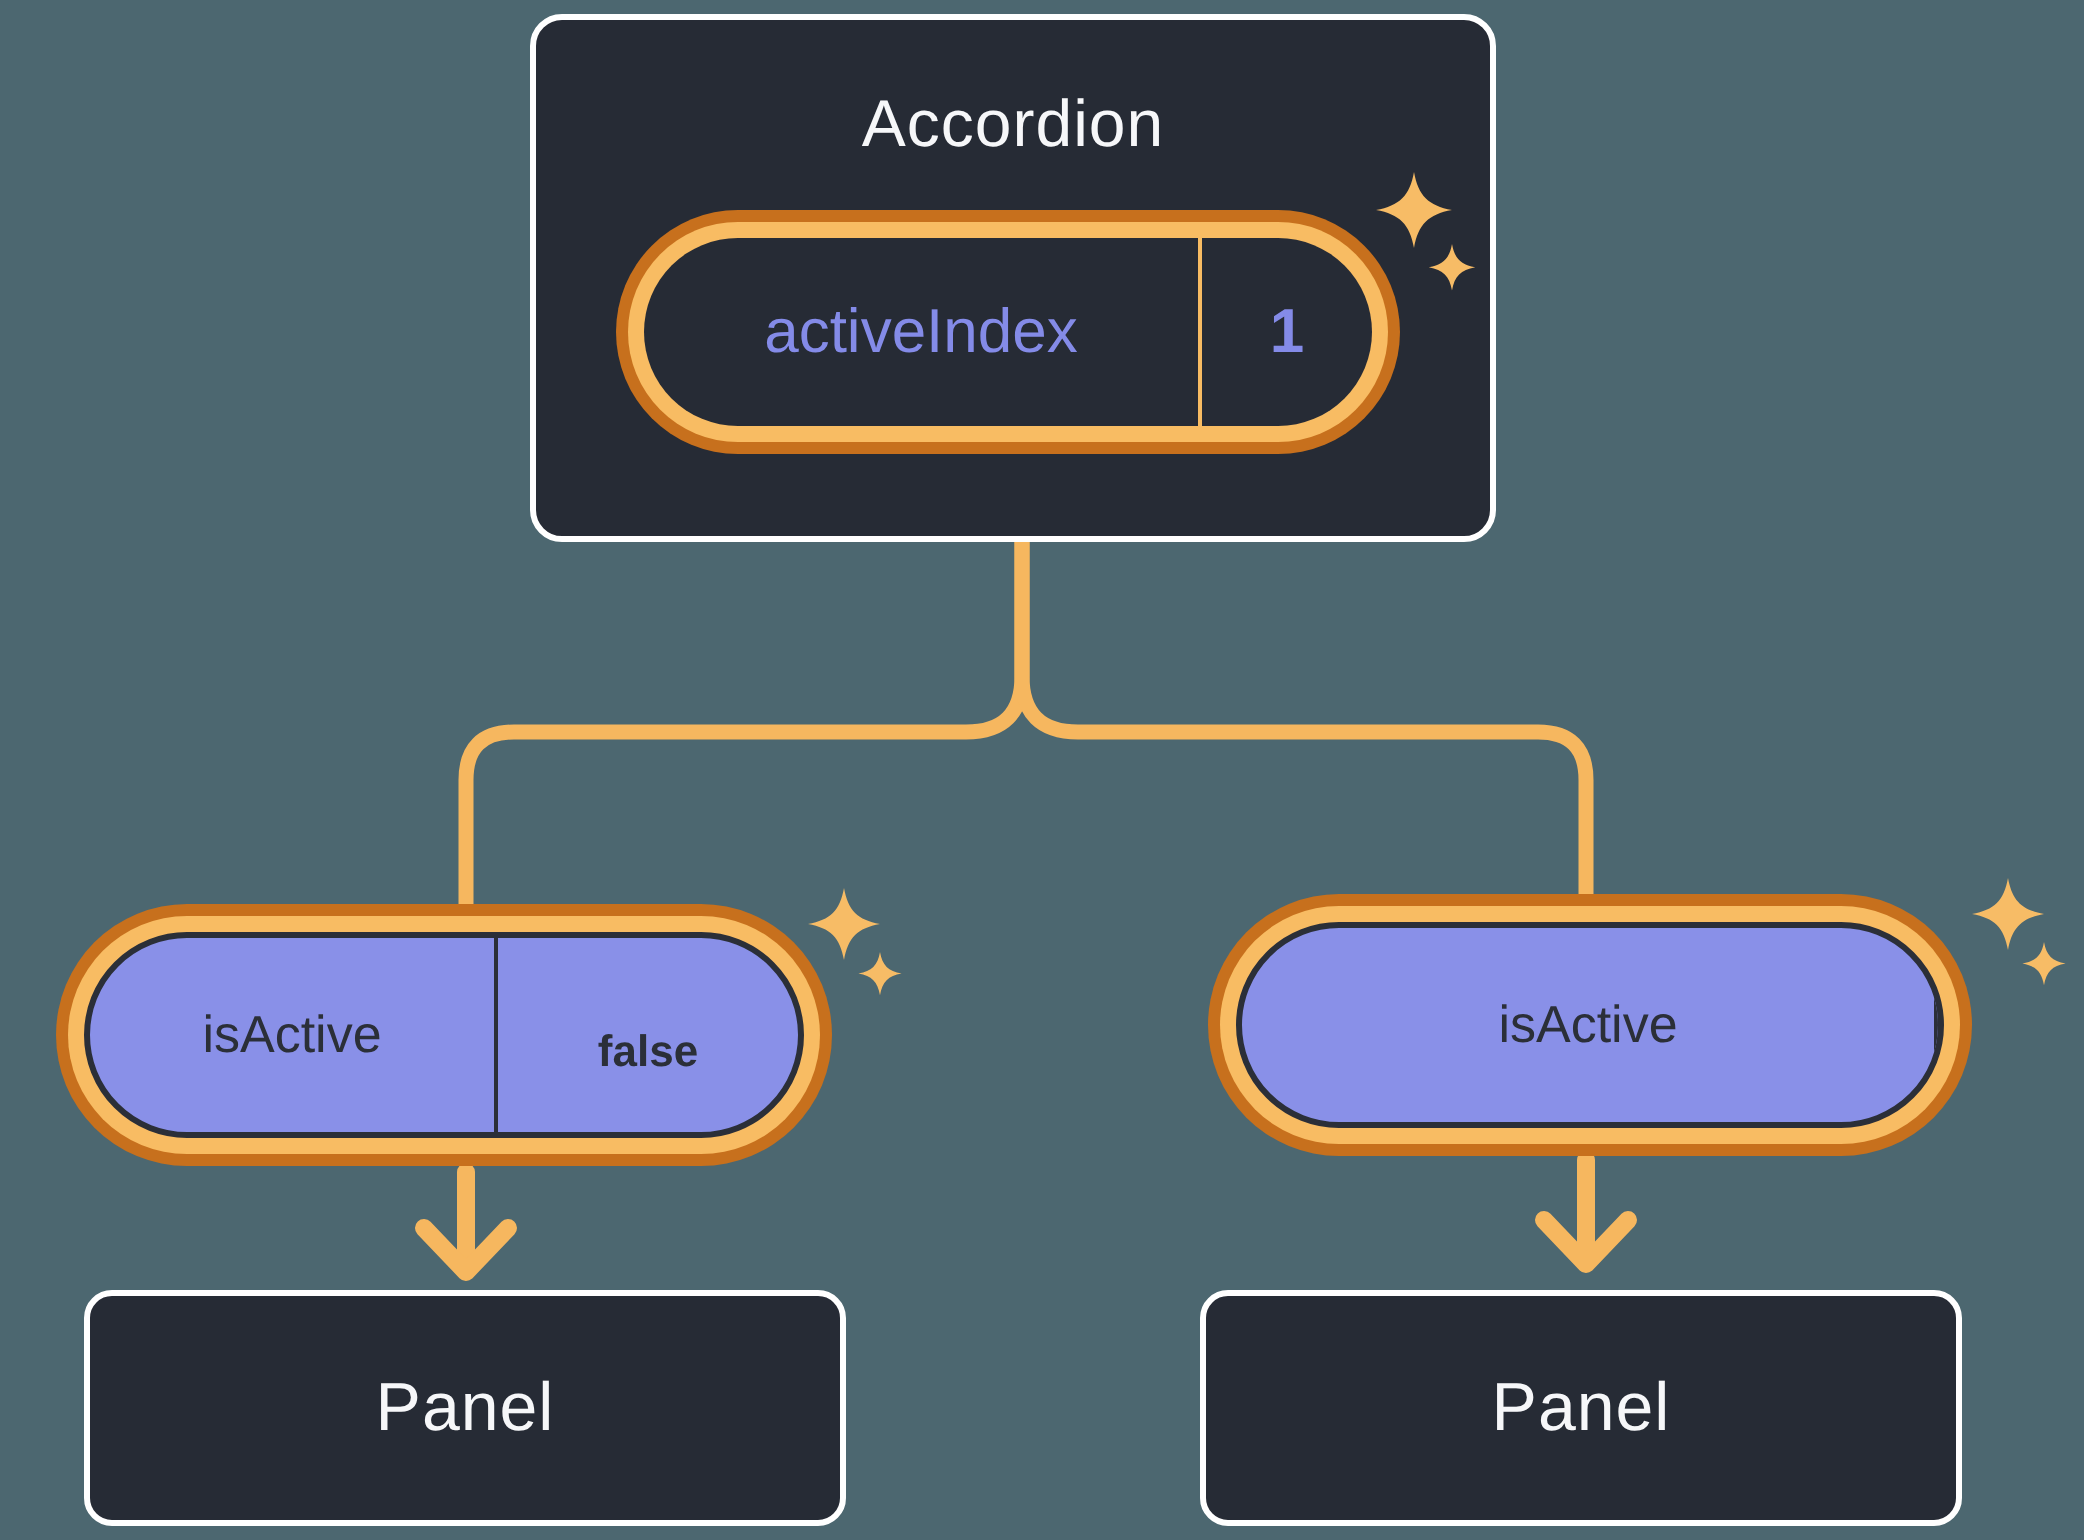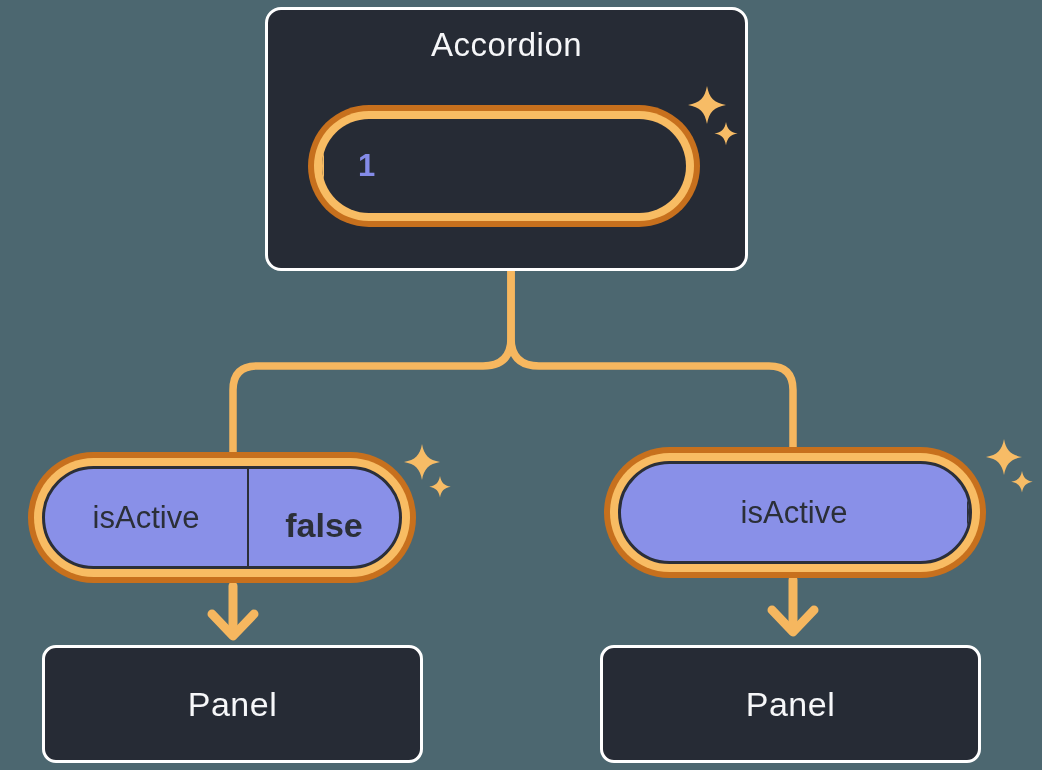--- a/index.html
+++ b/index.html
@@ -43,22 +43,22 @@
   }
   .pill-inner.dark{ background:var(--node-bg); }
   .pill-inner.purple{ background:var(--purple-fill); border:3px solid var(--dark-text); }
   .cell{ display:flex; align-items:center; justify-content:center; }
   .cell.name{ flex:1; }
   .divider{ width:2px; align-self:stretch; }
   .divider.orange{ background:var(--accent-light-orange); }
   .divider.dark{ background:var(--dark-text); }
   .state-name-dark{ color:var(--purple-text); font-size:31px; }
   .state-value-dark{ color:var(--purple-text); font-size:31px; font-weight:700; }
-  .state-name-purple{ color:var(--dark-text); font-size:31px;text-align:right; }
-  .state-value-purple{ color:var(--dark-text); font-size:34px; font-weight:700;margin-top:16px; }
+  .state-name-purple{ color:var(--dark-text); font-size:26px;text-align:right; }
+  .state-value-purple{ color:var(--dark-text); font-size:22px; font-weight:700;margin-top:16px; }
   svg{ display:block; }
   .lines{ pointer-events:none; }
 </style>
 </head>
 <body>
 
 <div class="canvas">
 
   <svg class="abs lines" width="1042" height="770" viewBox="0 0 1042 770" style="left:0;top:0;">
     <g stroke="#F6B75F" stroke-width="7.5" fill="none" stroke-linecap="round" stroke-linejoin="round">
@@ -67,26 +67,27 @@
     </g>
     <g stroke="#F6B75F" stroke-width="9" fill="none" stroke-linecap="round" stroke-linejoin="round">
       <path d="M233 586 L233 630"></path>
       <path d="M212 614 L233 636 L254 614"></path>
       <path d="M793 580 L793 626"></path>
       <path d="M772 610 L793 632 L814 610"></path>
     </g>
   </svg>
 
   <div class="abs node-box" style="left:265px; top:7px; width:483px; height:264px;">
-    <div class="abs node-title" style="left:0; top:16px;">Accordion</div>
+    <div class="abs node-title" style="left:0; top:33px;">Accordion</div>
   </div>
 
   <div class="abs pill-outer" style="left:308px; top:105px; width:392px; height:122px;">
     <div class="pill-mid">
       <div class="pill-inner dark">
+        <div class="cell name state-name-dark">activeIndex</div>
         <div class="divider orange"></div>
         <div class="cell state-value-dark" style="width:85px;">1</div>
       </div>
     </div>
   </div>
 
   <svg class="abs" style="left:688px; top:86px;" width="58" height="68" viewBox="0 0 58 68">
     <path fill="#F7BC66" d="M19 0C21.1 11.8 26.2 16.9 38 19C26.2 21.1 21.1 26.2 19 38C16.9 26.2 11.8 21.1 0 19C11.8 16.9 16.9 11.8 19 0Z"></path>
     <path fill="#F7BC66" d="M38 36C39.3 43.2 42.4 46.3 49.6 47.6C42.4 48.9 39.3 52 38 59.2C36.7 52 33.6 48.9 26.4 47.6C33.6 46.3 36.7 43.2 38 36Z"></path>
   </svg>

